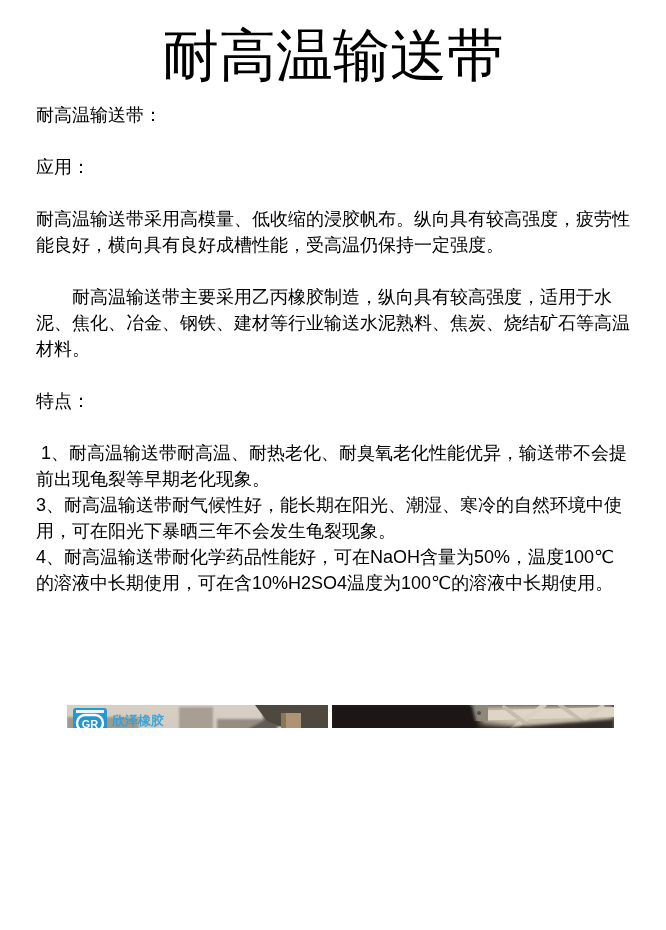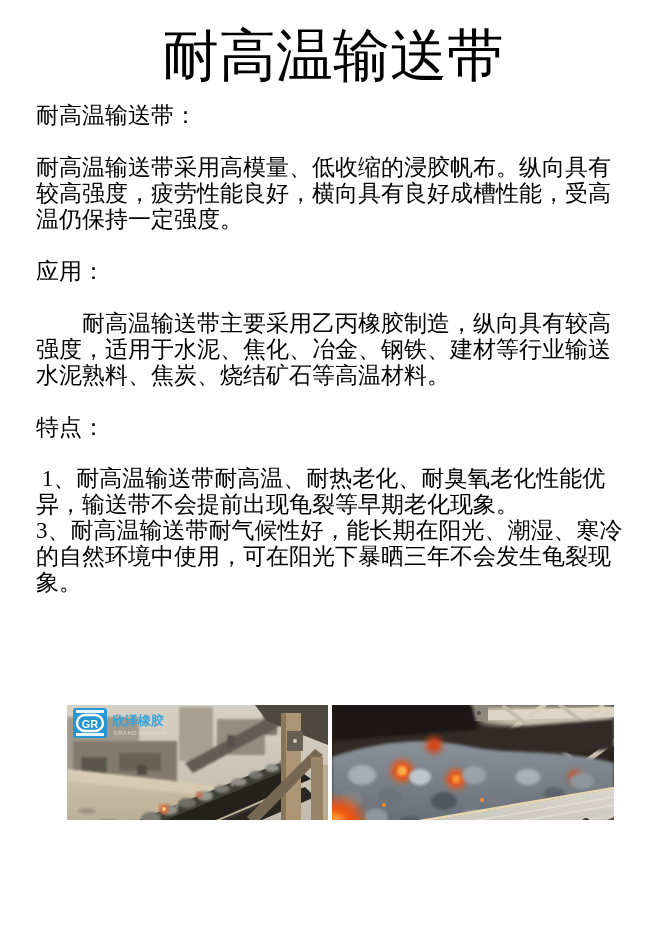--- a/index.html
+++ b/index.html
@@ -1,73 +1,73 @@
 <!DOCTYPE html>
 <html><head>
 <meta charset="utf-8">
 <style>
   html,body { margin:0; padding:0; background:#ffffff; }
   .page {
     position:relative;
-    width:666px; height:820px;
+    width:666px; height:728px;
     margin:0 auto;
     background:#ffffff;
     font-family:"Liberation Sans","DejaVu Sans",sans-serif;
     color:#000000;
     overflow:hidden;
   }
   .title {
     margin:22px 0 0 0;
     text-align:center;
     font-size:57px;
     line-height:66px;
     font-weight:normal;
     color:#000000;
     letter-spacing:0;
   }
   .body-text {
     margin:14px 36px 0 36px;
-    font-size:23px;
+    font-size:18px;
     line-height:26px;
   }
   .para {
     margin:0 0 26px 0;
     white-space:pre-wrap;
     word-break:break-all;
   }
   .feature {
     margin:0;
     white-space:pre-wrap;
     word-break:break-all;
-    font-family:Liberation Serif, serif;
   }
   .photo-row {
     position:absolute;
     left:67px; top:705px;
     display:flex;
     gap:4px;
   }
   .photo-row svg { display:block; }
 </style>
 </head>
 <body>
 
 <div class="page">
 
   <h1 class="title">耐高温输送带</h1>
 
   <div class="body-text">
     <p class="para">耐高温输送带：</p>
+    <p class="para">应用：</p>
     <p class="para">耐高温输送带采用高模量、低收缩的浸胶帆布。纵向具有较高强度，疲劳性能良好，横向具有良好成槽性能，受高温仍保持一定强度。</p>
-    <p class="para">应用：</p>
     <p class="para">　　耐高温输送带主要采用乙丙橡胶制造，纵向具有较高强度，适用于水泥、焦化、冶金、钢铁、建材等行业输送水泥熟料、焦炭、烧结矿石等高温材料。</p>
     <p class="para">特点：</p>
     <div>
       <p class="feature"> 1、耐高温输送带耐高温、耐热老化、耐臭氧老化性能优异，输送带不会提前出现龟裂等早期老化现象。</p>
       <p class="feature">3、耐高温输送带耐气候性好，能长期在阳光、潮湿、寒冷的自然环境中使用，可在阳光下暴晒三年不会发生龟裂现象。</p>
+      <p class="feature">4、耐高温输送带耐化学药品性能好，可在NaOH含量为50%，温度100℃的溶液中长期使用，可在含10%H2SO4温度为100℃的溶液中长期使用。</p>
     </div>
   </div>
 
   <div class="photo-row">
 
     <svg width="261" height="192" viewBox="0 0 261 192">
       <defs>
         <linearGradient id="lsky" x1="0" y1="0" x2="0" y2="1">
           <stop offset="0" stop-color="#d8d1c6"></stop>
             <stop offset="1" stop-color="#b4aa9d"></stop>

